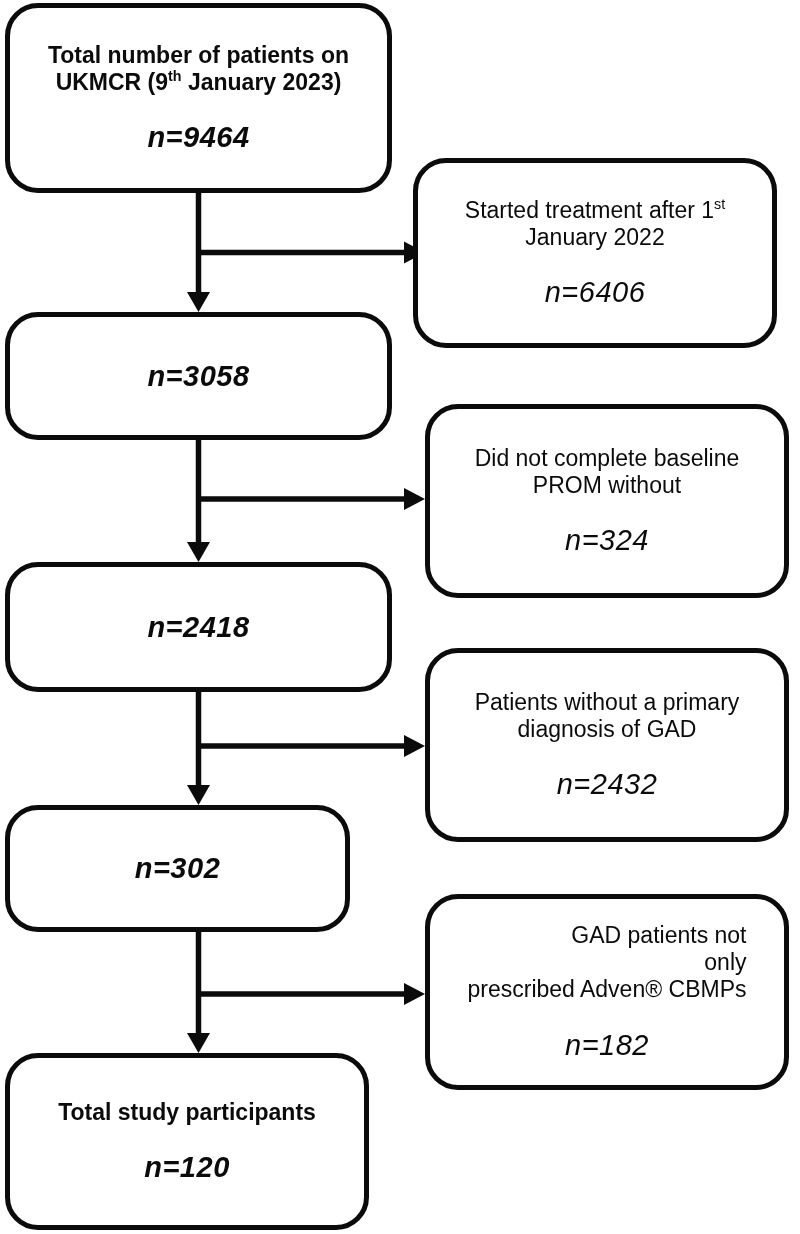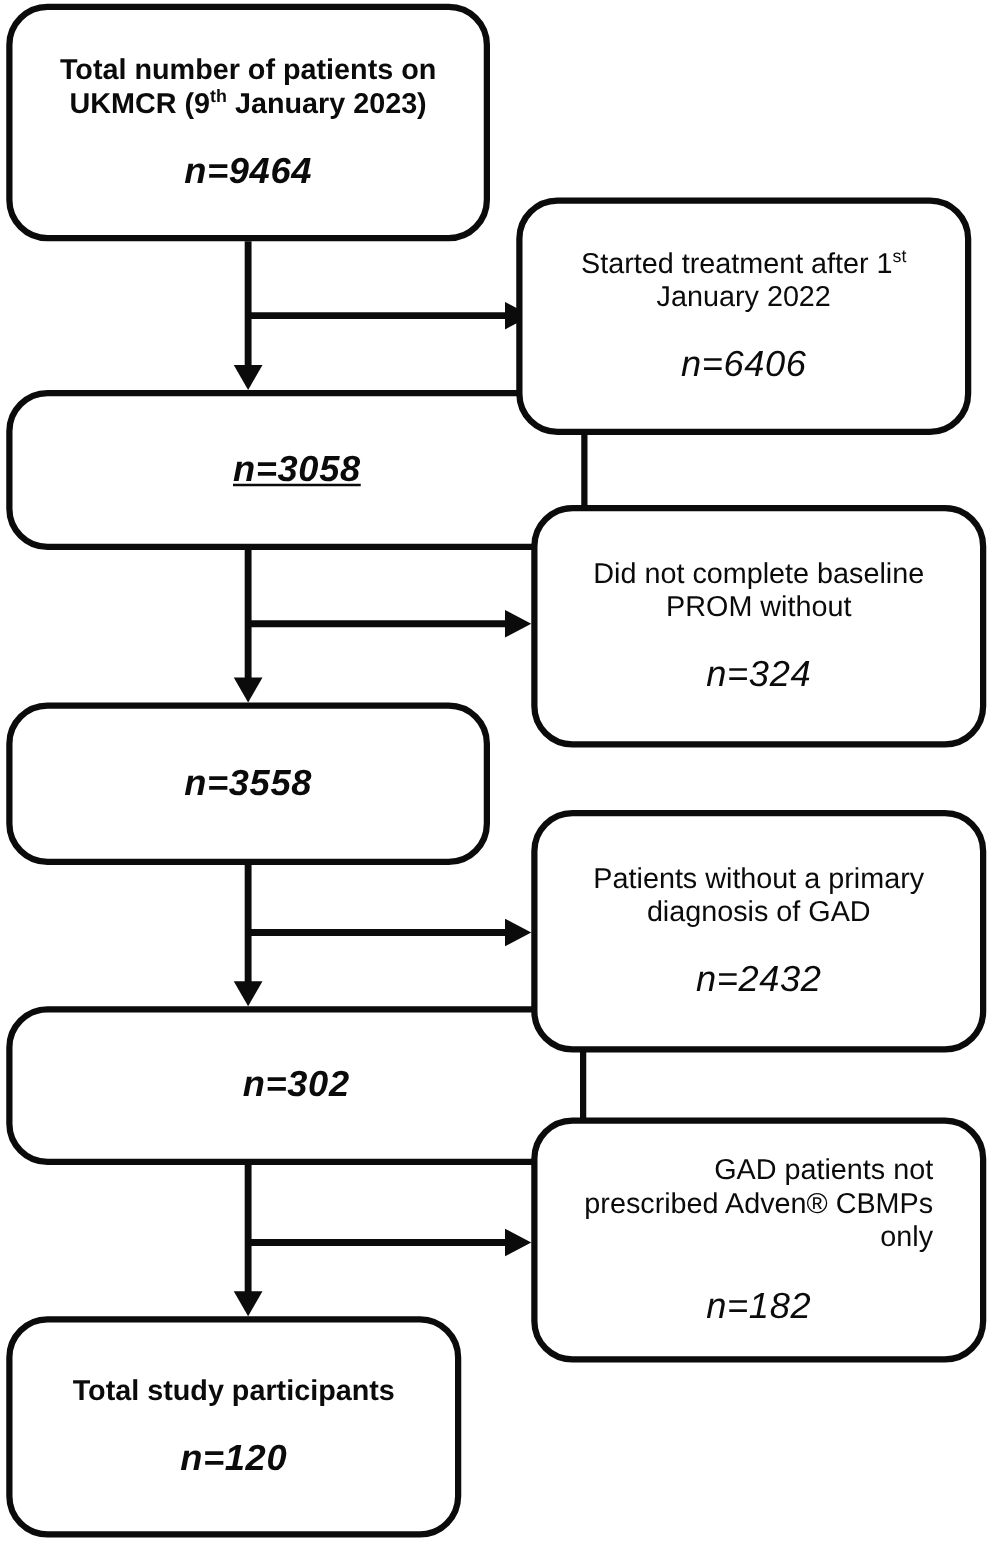--- a/index.html
+++ b/index.html
@@ -43,23 +43,23 @@
   }
   .box.left .nvalue { font-weight: 700; }
   .box.right .nvalue { font-weight: 400; }
   sup {
     font-size: 62%;
     line-height: 0;
     vertical-align: super;
   }
   
   #box-l1 { left: 5px;   top: 3px;    width: 387px; height: 190px; }
-  #box-l2 { left: 5px;   top: 312px;  width: 465px; height: 128px; text-decoration: underline; }
+  #box-l2 { left: 5px;   top: 312px;  width: 387px; height: 128px; }
   #box-l3 { left: 5px;   top: 562px;  width: 387px; height: 130px; }
-  #box-l4 { left: 5px;   top: 805px;  width: 464px; height: 127px; }
+  #box-l4 { left: 5px;   top: 805px;  width: 345px; height: 127px; }
   #box-l5 { left: 5px;   top: 1053px; width: 364px; height: 177px; }
   #box-r1 { left: 413px; top: 158px;  width: 364px; height: 190px; }
   #box-r2 { left: 425px; top: 404px;  width: 364px; height: 194px; }
   #box-r3 { left: 425px; top: 648px;  width: 364px; height: 194px; }
   #box-r4 { left: 425px; top: 894px;  width: 364px; height: 196px; text-align: right; }
   .connectors {
     position: absolute;
     left: 0;
     top: 0;
     pointer-events: none;
@@ -109,21 +109,21 @@
         <div><span>UKMCR (9</span><sup>th</sup><span> January 2023)</span></div>
       </div>
     <div class="nvalue">n=9464</div>
   </div>
 
   <div id="box-l2" class="box left">
     <div class="nvalue">n=3058</div>
   </div>
 
   <div id="box-l3" class="box left">
-    <div class="nvalue">n=3558</div>
+    <div class="nvalue">n=2418</div>
   </div>
 
   <div id="box-l4" class="box left">
     <div class="nvalue">n=302</div>
   </div>
 
   <div id="box-l5" class="box left">
     <div class="title">
         <div><span>Total study participants</span></div>
       </div>
@@ -150,19 +150,19 @@
     <div class="title">
         <div><span>Patients without a primary</span></div>
         <div><span>diagnosis of GAD</span></div>
       </div>
     <div class="nvalue">n=2432</div>
   </div>
 
   <div id="box-r4" class="box right">
     <div class="title">
         <div><span>GAD patients not</span></div>
+        <div><span>only</span></div>
         <div><span>prescribed Adven® CBMPs</span></div>
-        <div><span>only</span></div>
       </div>
     <div class="nvalue">n=182</div>
   </div>
 
 </div>
 
 </body></html>

